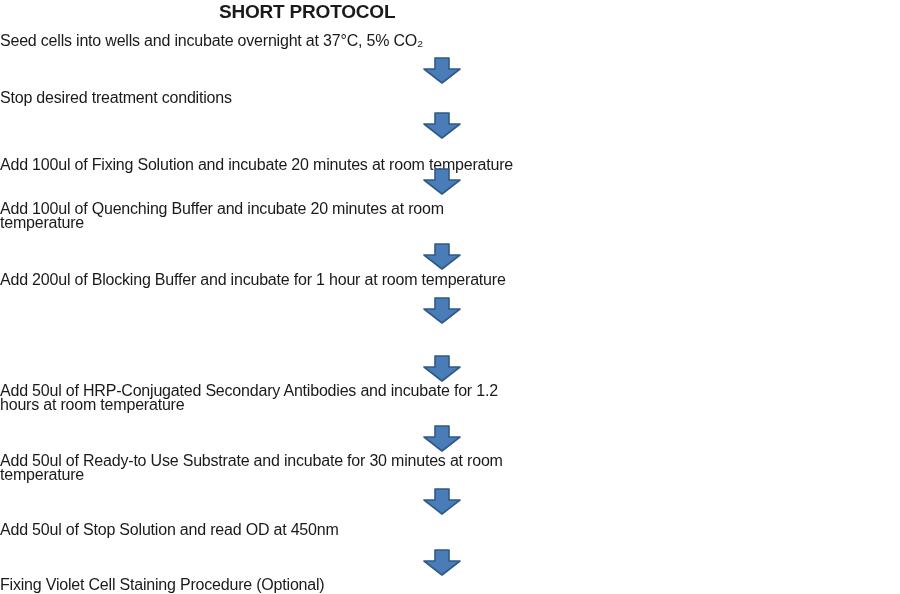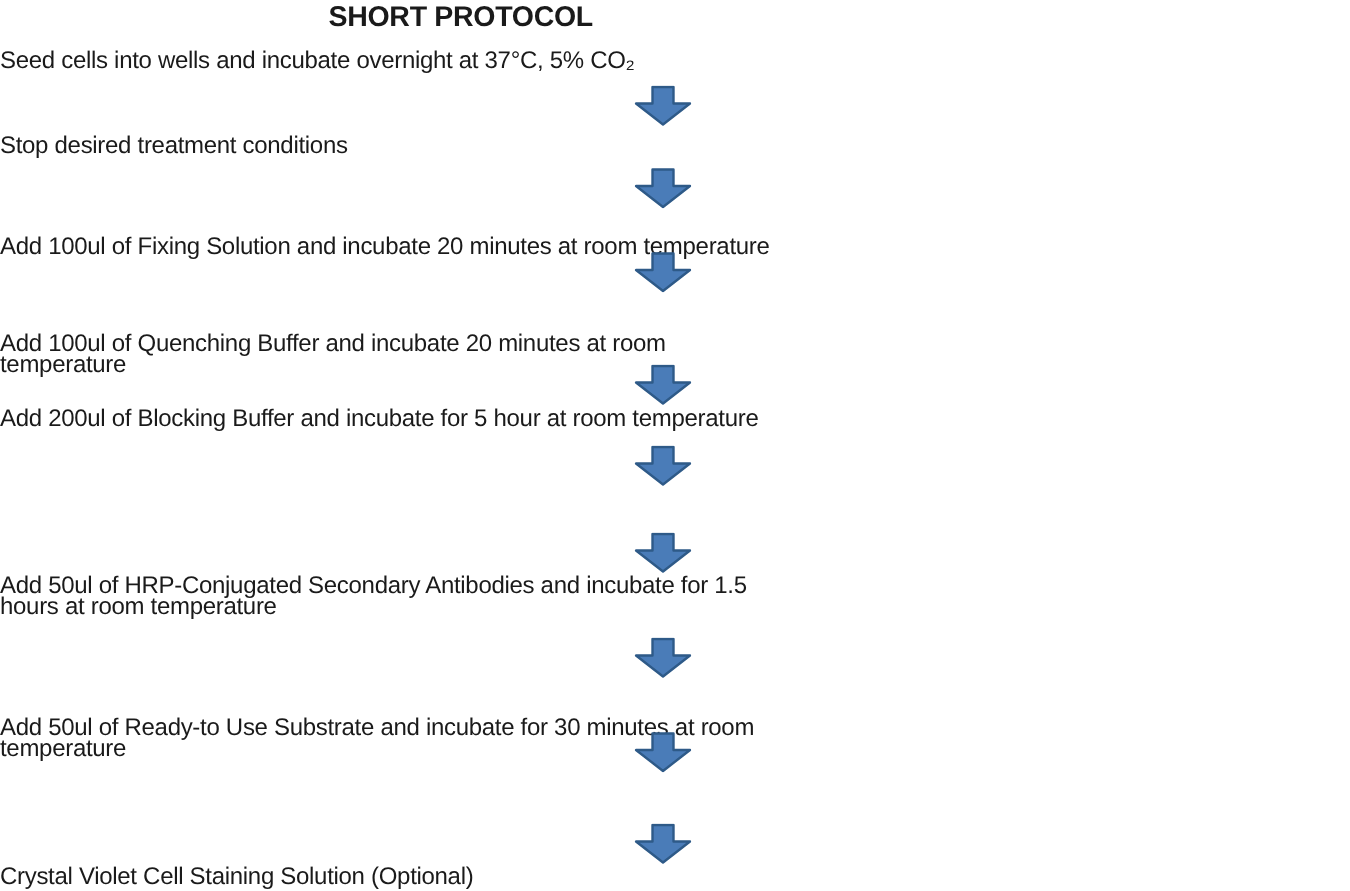--- a/index.html
+++ b/index.html
@@ -50,29 +50,29 @@
     stroke: var(--arrow-border, #2e5a88);
     stroke-width: 1.6;
     stroke-linejoin: round;
   }
   .s1  { top: 34px; }
   .a1  { top: 57px; }
   .s2  { top: 91px; }
   .a2  { top: 112px; }
   .s3  { top: 158px; }
   .a3  { top: 168px; }
-  .s4  { top: 202px; margin-top: 21px; }
+  .s4  { top: 202px; }
   .a4  { top: 243px; }
   .s5  { top: 273px; }
   .a5  { top: 297px; }
   .s6  { top: 329px; }
   .a6  { top: 355px; }
   .s7  { top: 384px; }
   .a7  { top: 425px; }
-  .s8  { top: 454px; margin-top: 25px; }
+  .s8  { top: 454px; }
   .a8  { top: 488px; }
   .s9  { top: 523px; }
   .a9  { top: 549px; }
   .s10 { top: 578px; }
 </style>
 </head>
 <body>
 
 <div class="page">
 
@@ -104,55 +104,56 @@
 
   <div class="step s4">Add 100ul of Quenching Buffer and incubate 20 minutes at room
 temperature</div>
 
   <div class="arrow a4">
     <svg viewBox="0 0 38 27" aria-hidden="true">
         <path d="M12 1 L26 1 L26 12 L37 12 L19 26 L1 12 L12 12 Z"></path>
       </svg>
   </div>
 
-  <div class="step s5">Add 200ul of Blocking Buffer and incubate for 5 hour at room temperature</div>
+  <div class="step s5">Add 200ul of Blocking Buffer and incubate for 1 hour at room temperature</div>
 
   <div class="arrow a5">
     <svg viewBox="0 0 38 27" aria-hidden="true">
         <path d="M12 1 L26 1 L26 12 L37 12 L19 26 L1 12 L12 12 Z"></path>
       </svg>
   </div>
 
 
   <div class="arrow a6">
     <svg viewBox="0 0 38 27" aria-hidden="true">
         <path d="M12 1 L26 1 L26 12 L37 12 L19 26 L1 12 L12 12 Z"></path>
       </svg>
   </div>
 
-  <div class="step s7">Add 50ul of HRP-Conjugated Secondary Antibodies and incubate for 1.5
+  <div class="step s7">Add 50ul of HRP-Conjugated Secondary Antibodies and incubate for 1.2
 hours at room temperature</div>
 
   <div class="arrow a7">
     <svg viewBox="0 0 38 27" aria-hidden="true">
         <path d="M12 1 L26 1 L26 12 L37 12 L19 26 L1 12 L12 12 Z"></path>
       </svg>
   </div>
 
   <div class="step s8">Add 50ul of Ready-to Use Substrate and incubate for 30 minutes at room
 temperature</div>
 
   <div class="arrow a8">
     <svg viewBox="0 0 38 27" aria-hidden="true">
         <path d="M12 1 L26 1 L26 12 L37 12 L19 26 L1 12 L12 12 Z"></path>
       </svg>
   </div>
 
+  <div class="step s9">Add 50ul of Stop Solution and read OD at 450nm</div>
 
   <div class="arrow a9">
     <svg viewBox="0 0 38 27" aria-hidden="true">
         <path d="M12 1 L26 1 L26 12 L37 12 L19 26 L1 12 L12 12 Z"></path>
       </svg>
   </div>
 
-  <div class="step s10">Crystal Violet Cell Staining Solution (Optional)</div>
+  <div class="step s10">Fixing Violet Cell Staining Procedure (Optional)</div>
 
 </div>
 
 </body></html>

